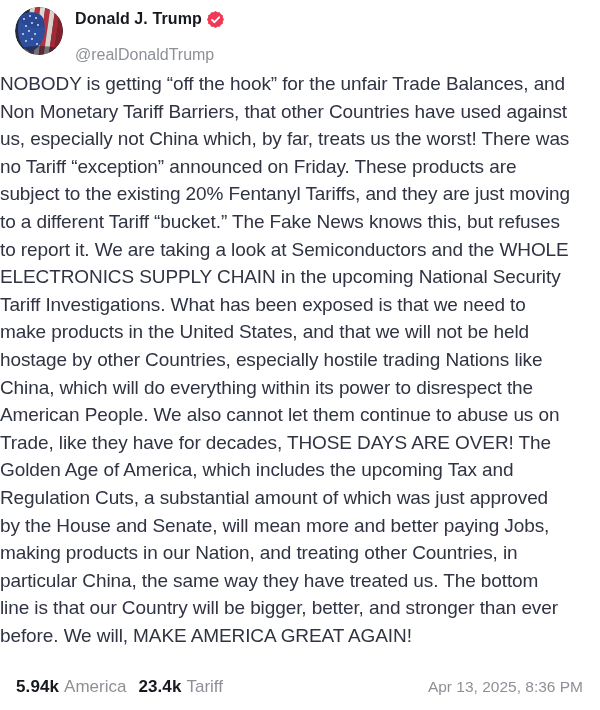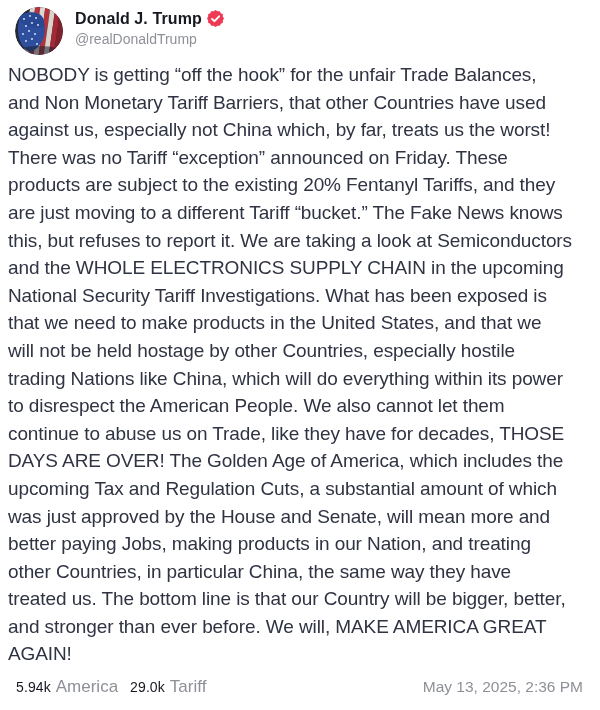--- a/index.html
+++ b/index.html
@@ -28,50 +28,50 @@
   }
   .avatar{
     width:48px;height:48px;border-radius:50%;
     overflow:hidden;flex:0 0 48px;cursor:pointer;
   }
   .avatar svg{display:block;}
   .author{
     margin-left:12px;padding-top:3px;
   }
   .name-row{
-    display:flex;align-items:flex-start;gap:5px;
+    display:flex;align-items:flex-end;gap:5px;
   }
   .display-name{
     font-size:16px;font-weight:bold;color:var(--c-heading);
     letter-spacing:.1px;cursor:pointer;
   }
   .badge{
     width:17px;height:17px;display:inline-flex;align-items:center;justify-content:center;
   }
   .handle{
-    font-size:14px;color:var(--c-muted);margin-top:3px;cursor:pointer;
+    font-size:16px;color:var(--c-muted);margin-top:18px;cursor:pointer;
   }
   .body-text{
     margin-top:6px;
-    padding:0 14px 0 8px;
+    padding:0 14px 0 0;
     width:586px;
     font-size:19px;
     line-height:27.6px;
     color:var(--c-text);
     letter-spacing:-0.1px;
     white-space:pre-wrap;
   }
   .footer{
     margin-top:auto;
     display:flex;align-items:baseline;justify-content:space-between;
     padding:0 17px 13px 16px;
   }
   .stats{display:flex;align-items:baseline;gap:12px;}
   .stat{display:inline-flex;align-items:baseline;gap:5px;cursor:pointer;}
-  .stat-value{font-size:14px;font-weight:normal;color:var(--c-heading);letter-spacing:.1px;}
+  .stat-value{font-size:17px;font-weight:bold;color:var(--c-heading);letter-spacing:.1px;}
   .stat-label{font-size:17px;color:var(--c-muted);}
   .timestamp{font-size:15.5px;color:var(--c-muted);}
 </style>
 </head>
 <body>
 
 <div class="post">
 
   <div class="header">
     <div class="avatar">
@@ -128,20 +128,20 @@
 
   <p class="body-text">NOBODY is getting “off the hook” for the unfair Trade Balances, and Non Monetary Tariff Barriers, that other Countries have used against us, especially not China which, by far, treats us the worst! There was no Tariff “exception” announced on Friday. These products are subject to the existing 20% Fentanyl Tariffs, and they are just moving to a different Tariff “bucket.” The Fake News knows this, but refuses to report it. We are taking a look at Semiconductors and the WHOLE ELECTRONICS SUPPLY CHAIN in the upcoming National Security Tariff Investigations. What has been exposed is that we need to make products in the United States, and that we will not be held hostage by other Countries, especially hostile trading Nations like China, which will do everything within its power to disrespect the American People. We also cannot let them continue to abuse us on Trade, like they have for decades, THOSE DAYS ARE OVER! The Golden Age of America, which includes the upcoming Tax and Regulation Cuts, a substantial amount of which was just approved by the House and Senate, will mean more and better paying Jobs, making products in our Nation, and treating other Countries, in particular China, the same way they have treated us. The bottom line is that our Country will be bigger, better, and stronger than ever before. We will, MAKE AMERICA GREAT AGAIN!</p>
 
   <div class="footer">
     <div class="stats">
       <span class="stat">
         <span class="stat-value">5.94k</span>
         <span class="stat-label">America</span>
       </span>
       <span class="stat">
-        <span class="stat-value">29.0k</span>
+        <span class="stat-value">23.4k</span>
         <span class="stat-label">Tariff</span>
       </span>
     </div>
-    <span class="timestamp">May 13, 2025, 2:36 PM</span>
+    <span class="timestamp">Apr 13, 2025, 8:36 PM</span>
   </div>
 
 </div>
 
 </body></html>

